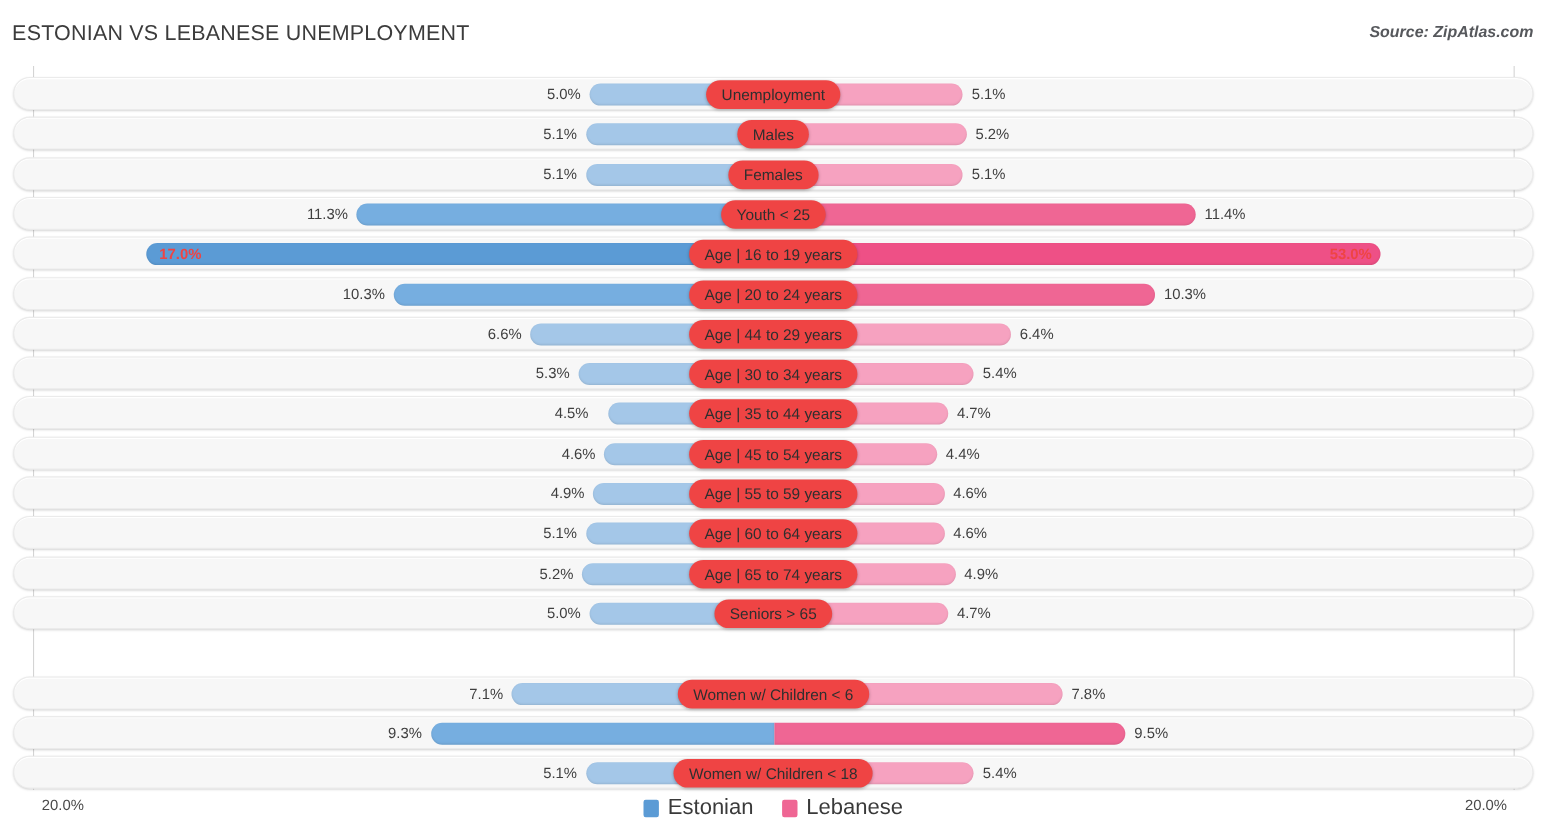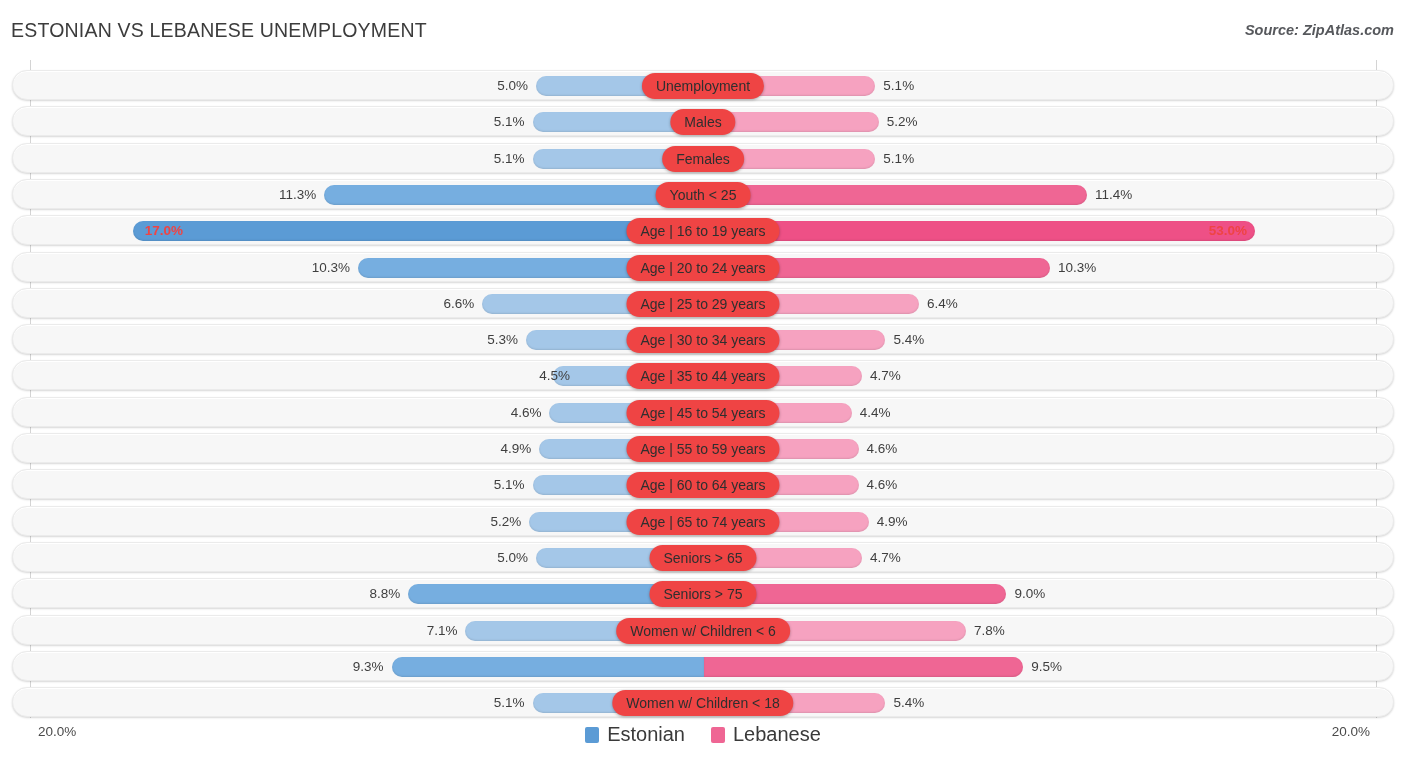--- a/index.html
+++ b/index.html
@@ -225,33 +225,33 @@
         <div class="bar bar-right" style="left: 691px; width: 346.08px; background: rgb(239, 102, 148);"></div>
         <div class="val val-left" style="left: 274.92px; width: 62px;">10.3%</div>
         <div class="val val-right" style="left: 1045.08px; width: 62px;">10.3%</div>
         <div class="pill">Age | 20 to 24 years</div>
       </div>
       <div class="row" style="top: 227.8px;">
         <div class="bar bar-left" style="left: 469.24px; width: 221.76px; background: rgb(164, 199, 232);"></div>
         <div class="bar bar-right" style="left: 691px; width: 215.04px; background: rgb(246, 162, 192);"></div>
         <div class="val val-left" style="left: 399.24px; width: 62px;">6.6%</div>
         <div class="val val-right" style="left: 914.04px; width: 62px;">6.4%</div>
-        <div class="pill">Age | 25 to 29 years</div>
+        <div class="pill">Age | 44 to 29 years</div>
       </div>
       <div class="row" style="top: 264.1px;">
         <div class="bar bar-left" style="left: 512.92px; width: 178.08px; background: rgb(164, 199, 232);"></div>
         <div class="bar bar-right" style="left: 691px; width: 181.44px; background: rgb(246, 162, 192);"></div>
         <div class="val val-left" style="left: 442.92px; width: 62px;">5.3%</div>
         <div class="val val-right" style="left: 880.44px; width: 62px;">5.4%</div>
         <div class="pill">Age | 30 to 34 years</div>
       </div>
       <div class="row" style="top: 300.4px;">
         <div class="bar bar-left" style="left: 539.8px; width: 151.2px; background: rgb(164, 199, 232);"></div>
         <div class="bar bar-right" style="left: 691px; width: 157.92px; background: rgb(246, 162, 192);"></div>
-        <div class="val val-left" style="left: 495px; width: 62px;">4.5%</div>
+        <div class="val val-left" style="left: 460px; width: 62px;">4.5%</div>
         <div class="val val-right" style="left: 856.92px; width: 62px;">4.7%</div>
         <div class="pill">Age | 35 to 44 years</div>
       </div>
       <div class="row" style="top: 336.7px;">
         <div class="bar bar-left" style="left: 536.44px; width: 154.56px; background: rgb(164, 199, 232);"></div>
         <div class="bar bar-right" style="left: 691px; width: 147.84px; background: rgb(246, 162, 192);"></div>
         <div class="val val-left" style="left: 466.44px; width: 62px;">4.6%</div>
         <div class="val val-right" style="left: 846.84px; width: 62px;">4.4%</div>
         <div class="pill">Age | 45 to 54 years</div>
       </div>
@@ -275,27 +275,20 @@
         <div class="val val-left" style="left: 446.28px; width: 62px;">5.2%</div>
         <div class="val val-right" style="left: 863.64px; width: 62px;">4.9%</div>
         <div class="pill">Age | 65 to 74 years</div>
       </div>
       <div class="row" style="top: 481.9px;">
         <div class="bar bar-left" style="left: 523px; width: 168px; background: rgb(164, 199, 232);"></div>
         <div class="bar bar-right" style="left: 691px; width: 157.92px; background: rgb(246, 162, 192);"></div>
         <div class="val val-left" style="left: 453px; width: 62px;">5.0%</div>
         <div class="val val-right" style="left: 856.92px; width: 62px;">4.7%</div>
         <div class="pill">Seniors &gt; 65</div>
-      </div>
-      <div class="row" style="top: 518.2px;">
-        <div class="bar bar-left" style="left: 395.32px; width: 295.68px; background: rgb(118, 174, 224);"></div>
-        <div class="bar bar-right" style="left: 691px; width: 302.4px; background: rgb(239, 102, 148);"></div>
-        <div class="val val-left" style="left: 325.32px; width: 62px;">8.8%</div>
-        <div class="val val-right" style="left: 1001.4px; width: 62px;">9.0%</div>
-        <div class="pill">Seniors &gt; 75</div>
       </div>
       <div class="row" style="top: 554.5px;">
         <div class="bar bar-left" style="left: 452.44px; width: 238.56px; background: rgb(164, 199, 232);"></div>
         <div class="bar bar-right" style="left: 691px; width: 262.08px; background: rgb(246, 162, 192);"></div>
         <div class="val val-left" style="left: 382.44px; width: 62px;">7.1%</div>
         <div class="val val-right" style="left: 961.08px; width: 62px;">7.8%</div>
         <div class="pill">Women w/ Children &lt; 6</div>
       </div>
       <div class="row" style="top: 590.8px;">
         <div class="bar bar-left" style="left: 378.52px; width: 312.48px; background: rgb(118, 174, 224);"></div>

